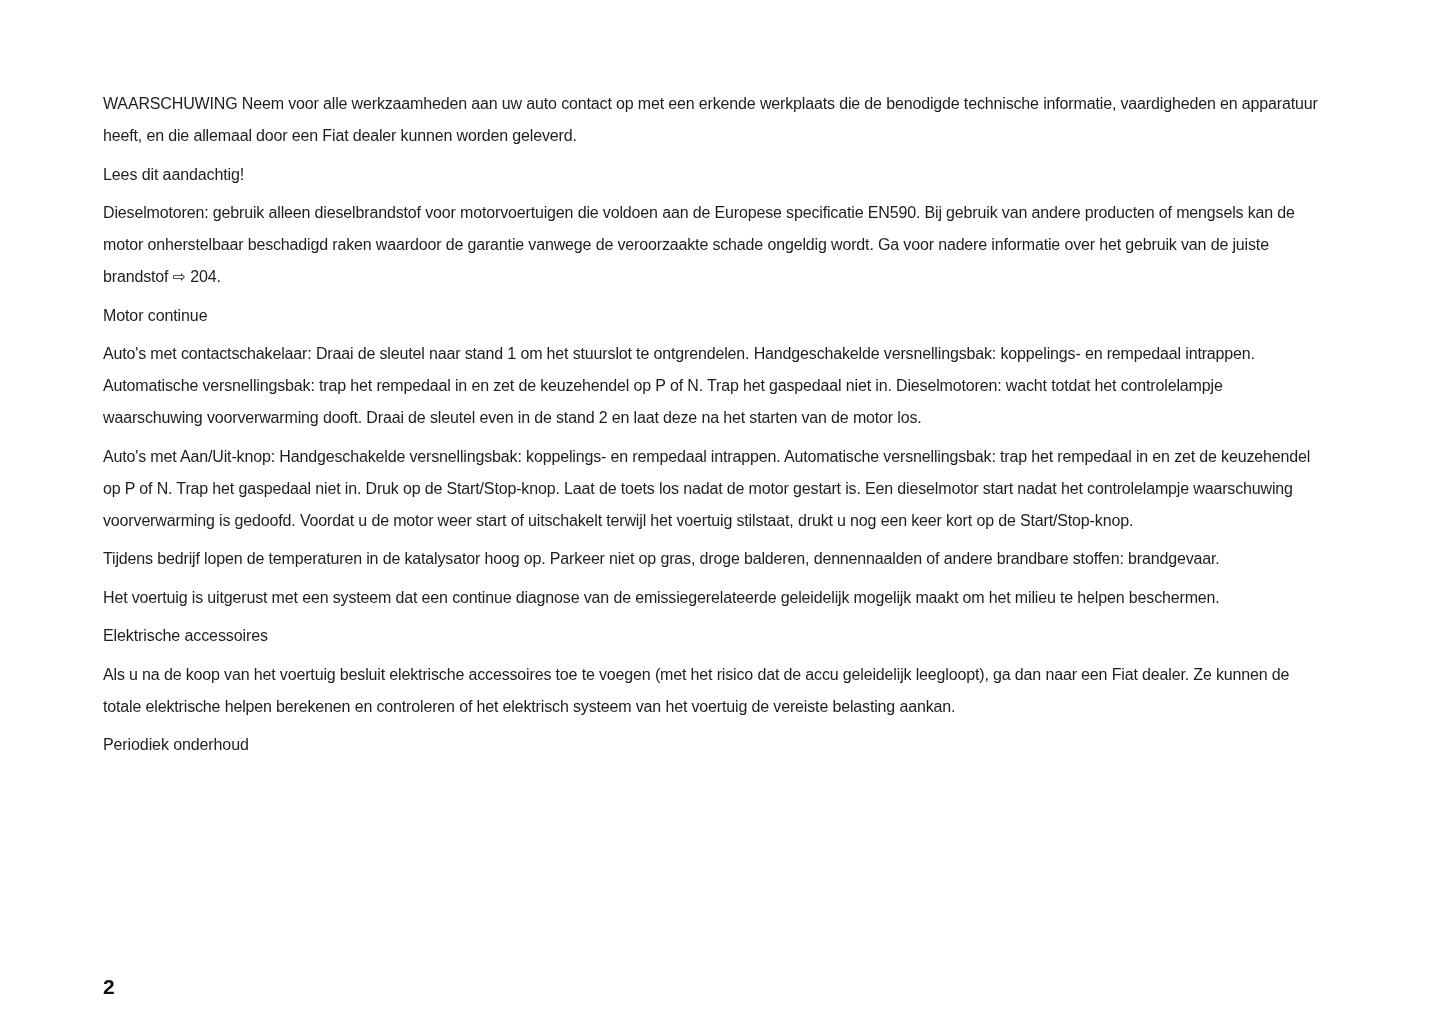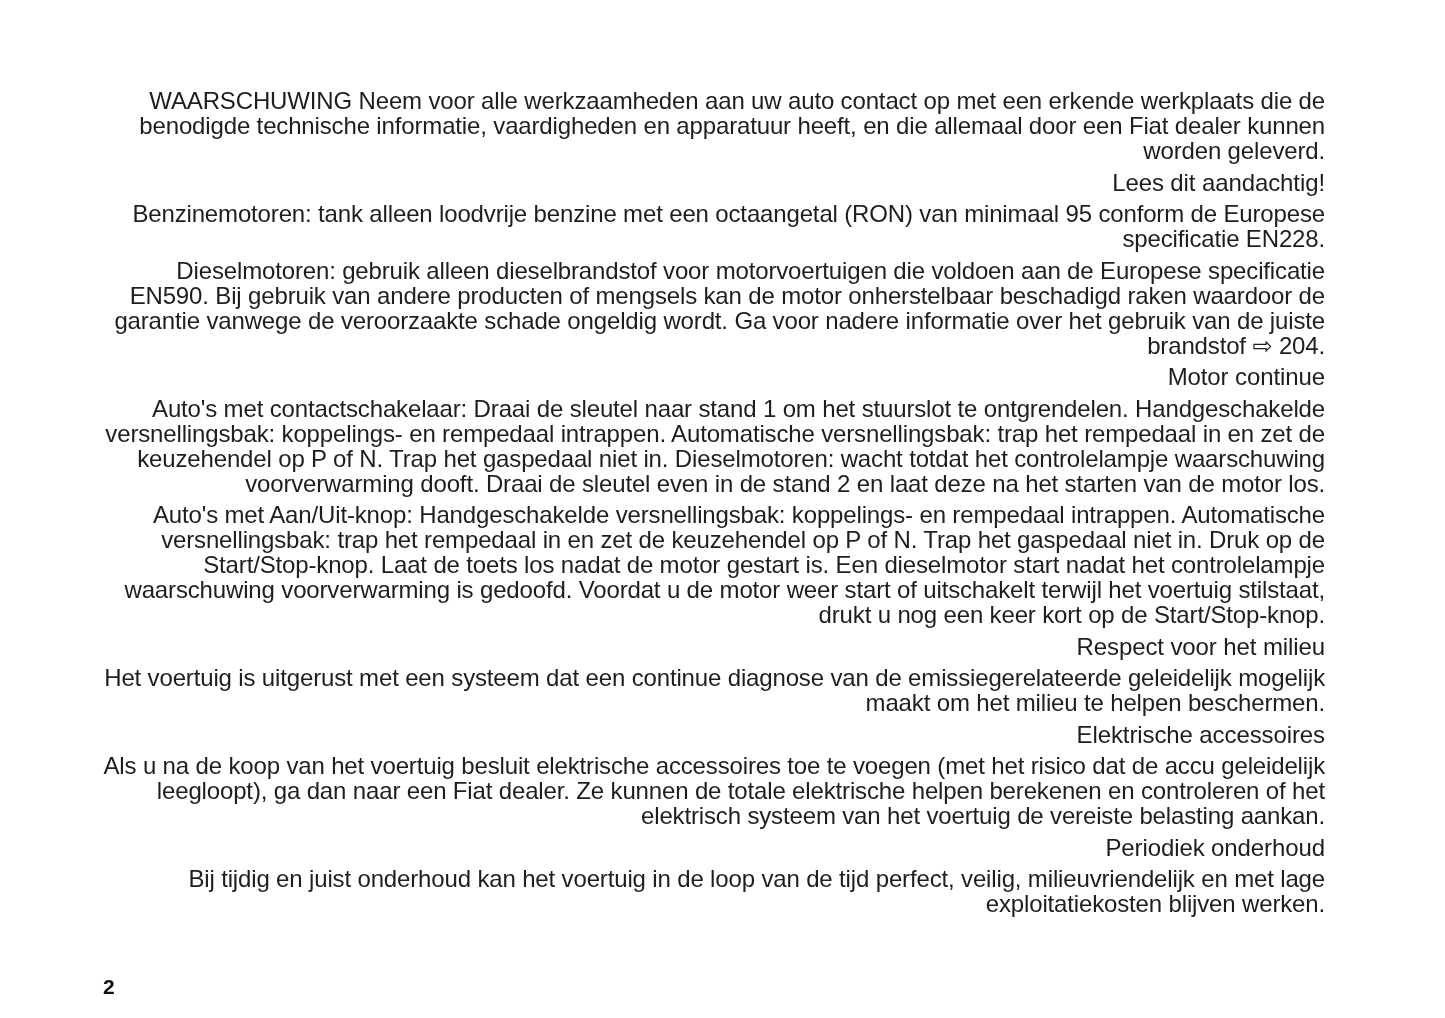--- a/index.html
+++ b/index.html
@@ -16,25 +16,25 @@
     font-family: "Liberation Sans", "DejaVu Sans", sans-serif;
     color: #1e1e1e;
   }
   .content {
     position: absolute;
     left: 103px;
     top: 88px;
     width: 1222px;
   }
   .para, .heading {
-    font-size: 24px;
-    line-height: 25px;
+    font-size: 16px;
+    line-height: 32px;
     letter-spacing: -0.15px;
     margin: 0 0 6.5px 0;
-    text-align: right;
+    text-align: left;
   }
   .heading {
     font-weight: normal;
     letter-spacing: -0.1px;
   }
   .page-number {
     position: absolute;
     left: 103px;
     top: 974px;
     font-size: 21px;
@@ -47,40 +47,38 @@
 <body>
 
 <div class="page">
   <div class="content">
 
     <p class="para">WAARSCHUWING Neem voor alle werkzaamheden aan uw auto contact op met een erkende werkplaats die de benodigde technische informatie, vaardigheden en apparatuur heeft, en die allemaal door een Fiat dealer kunnen worden geleverd.</p>
 
     <p class="heading">Lees dit aandachtig!</p>
 
 
-    <p class="para">Benzinemotoren: tank alleen loodvrije benzine met een octaangetal (RON) van minimaal 95 conform de Europese specificatie EN228.</p>
 
     <p class="para">Dieselmotoren: gebruik alleen dieselbrandstof voor motorvoertuigen die voldoen aan de Europese specificatie EN590. Bij gebruik van andere producten of mengsels kan de motor onherstelbaar beschadigd raken waardoor de garantie vanwege de veroorzaakte schade ongeldig wordt. Ga voor nadere informatie over het gebruik van de juiste brandstof ⇨ 204.</p>
 
     <p class="heading">Motor continue</p>
 
     <p class="para">Auto's met contactschakelaar: Draai de sleutel naar stand 1 om het stuurslot te ontgrendelen. Handgeschakelde versnellingsbak: koppelings- en rempedaal intrappen. Automatische versnellingsbak: trap het rempedaal in en zet de keuzehendel op P of N. Trap het gaspedaal niet in. Dieselmotoren: wacht totdat het controlelampje waarschuwing voorverwarming dooft. Draai de sleutel even in de stand 2 en laat deze na het starten van de motor los.</p>
 
     <p class="para">Auto's met Aan/Uit-knop: Handgeschakelde versnellingsbak: koppelings- en rempedaal intrappen. Automatische versnellingsbak: trap het rempedaal in en zet de keuzehendel op P of N. Trap het gaspedaal niet in. Druk op de Start/Stop-knop. Laat de toets los nadat de motor gestart is. Een dieselmotor start nadat het controlelampje waarschuwing voorverwarming is gedoofd. Voordat u de motor weer start of uitschakelt terwijl het voertuig stilstaat, drukt u nog een keer kort op de Start/Stop-knop.</p>
 
 
+    <p class="para">Tijdens bedrijf lopen de temperaturen in de katalysator hoog op. Parkeer niet op gras, droge balderen, dennennaalden of andere brandbare stoffen: brandgevaar.</p>
 
-    <p class="heading">Respect voor het milieu</p>
 
     <p class="para">Het voertuig is uitgerust met een systeem dat een continue diagnose van de emissiegerelateerde geleidelijk mogelijk maakt om het milieu te helpen beschermen.</p>
 
     <p class="heading">Elektrische accessoires</p>
 
     <p class="para">Als u na de koop van het voertuig besluit elektrische accessoires toe te voegen (met het risico dat de accu geleidelijk leegloopt), ga dan naar een Fiat dealer. Ze kunnen de totale elektrische helpen berekenen en controleren of het elektrisch systeem van het voertuig de vereiste belasting aankan.</p>
 
     <p class="heading">Periodiek onderhoud</p>
 
-    <p class="para">Bij tijdig en juist onderhoud kan het voertuig in de loop van de tijd perfect, veilig, milieuvriendelijk en met lage exploitatiekosten blijven werken.</p>
 
   </div>
 
   <div class="page-number">2</div>
 </div>
 
 </body></html>

